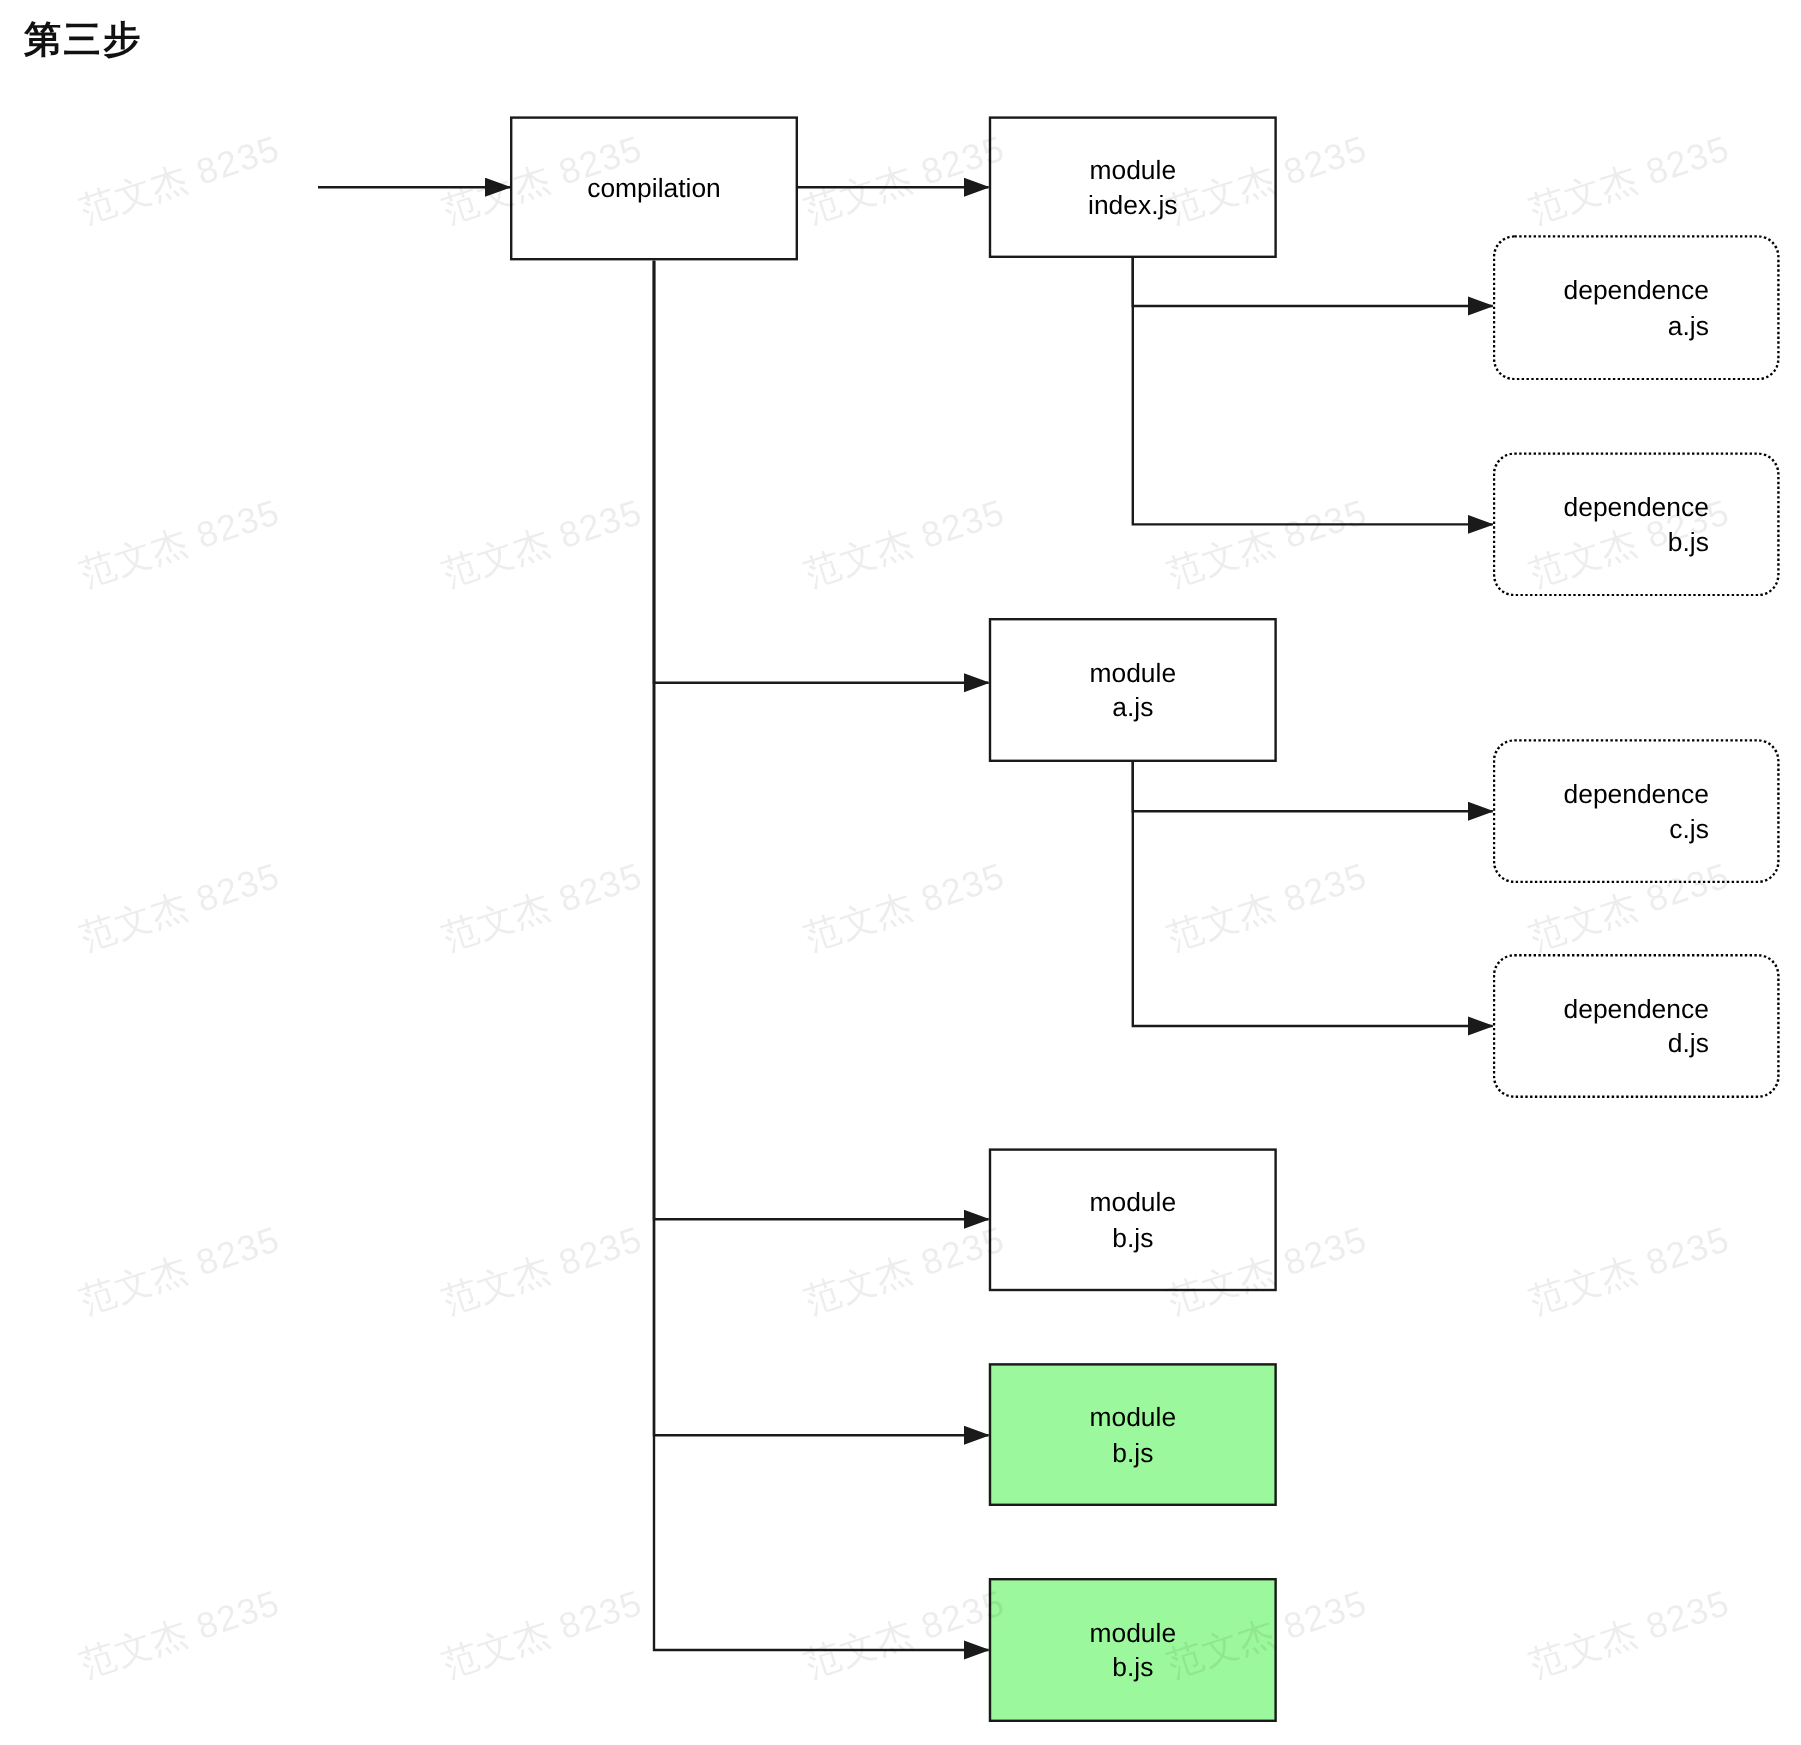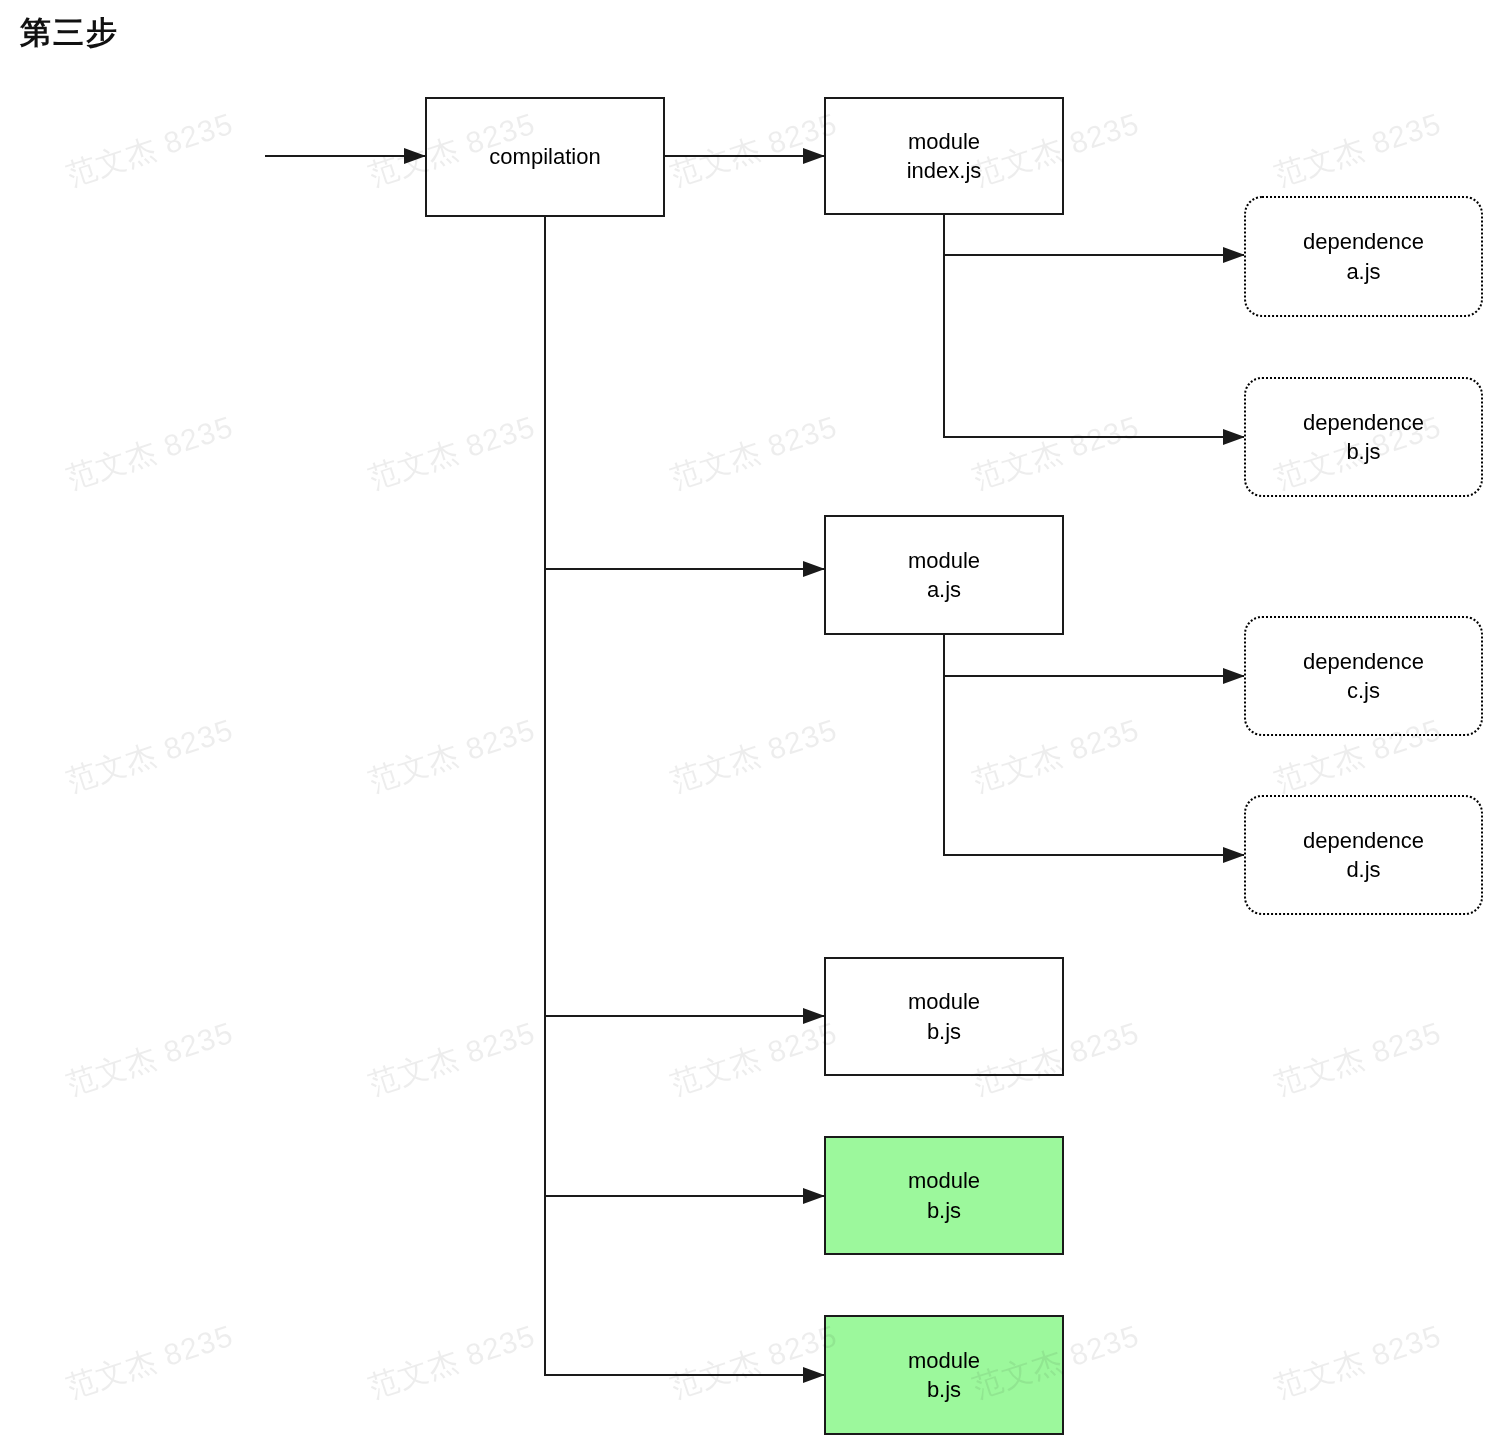--- a/index.html
+++ b/index.html
@@ -50,20 +50,21 @@
     font-size:22px;
     line-height:1.32;
     color:var(--text);
     background:var(--box-bg);
     border:2px solid var(--line);
     z-index:2;
   }
   .node.dotted{
     border:2px dotted #000;
     border-radius:18px;
+    text-align:right;
   }
   .node.green{
     background:var(--green);
   }
   .wm-layer{
     position:absolute;
     left:0;top:0;right:0;bottom:0;
     z-index:5;
     pointer-events:none;
   }

